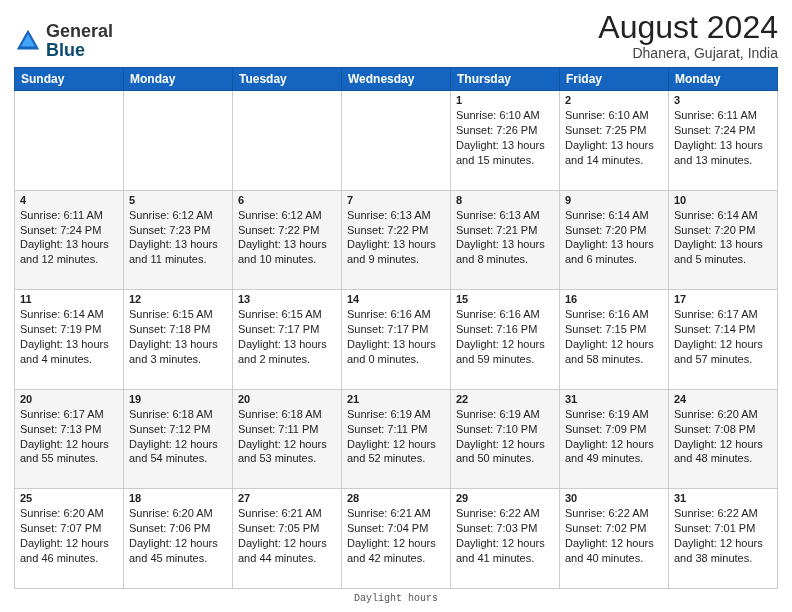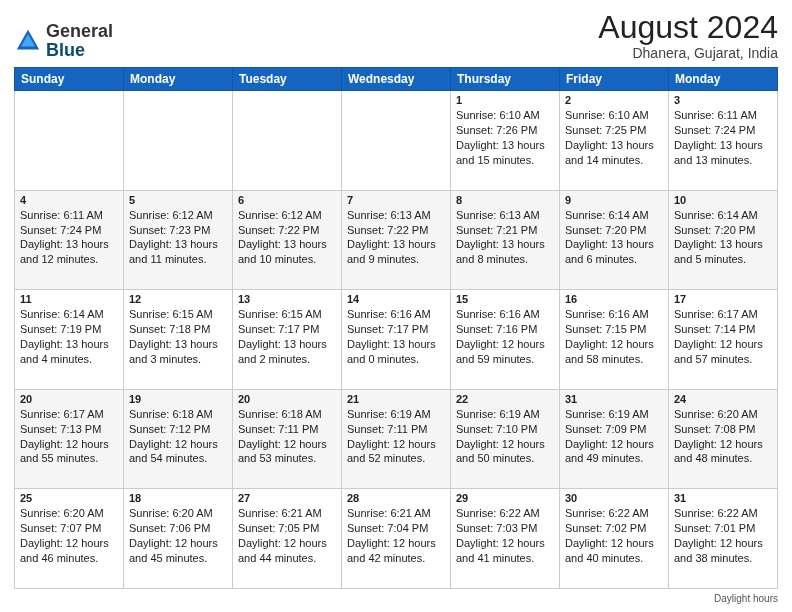--- a/index.html
+++ b/index.html
@@ -89,21 +89,22 @@
       line-height: 1.35;
       color: #222;
     }
     .empty-cell {
       background: #fff !important;
     }
     .footer {
       margin-top: 4px;
       font-size: 10px;
       color: #555;
-      text-align: right;
+      text-align: center;
+      font-family: Liberation Mono, monospace;
     }
   </style>
 </head>
 <body>
 
 <div class="page">
   <div class="header">
     <div class="logo">
       <svg class="logo-icon" viewBox="0 0 40 40">
         <polygon points="20,4 36,32 4,32" fill="#1565c0"></polygon>

